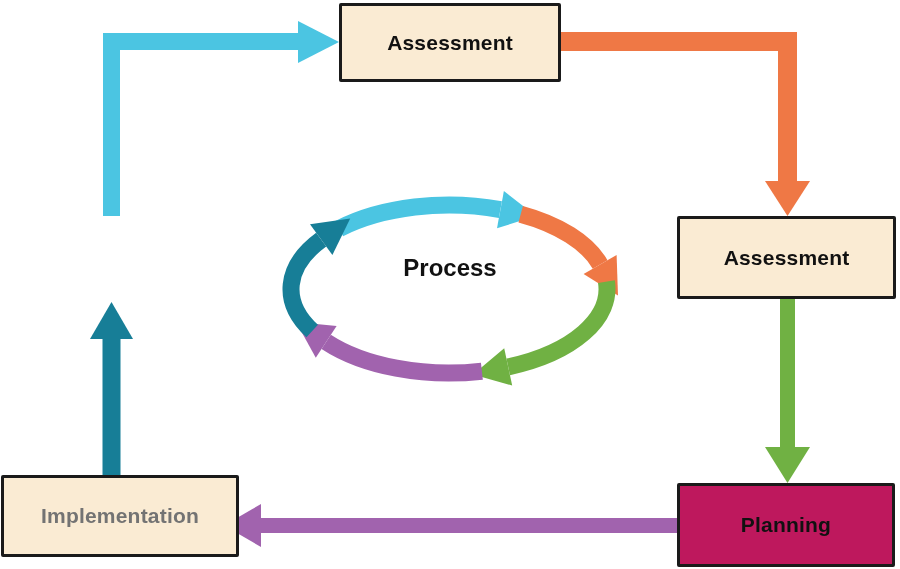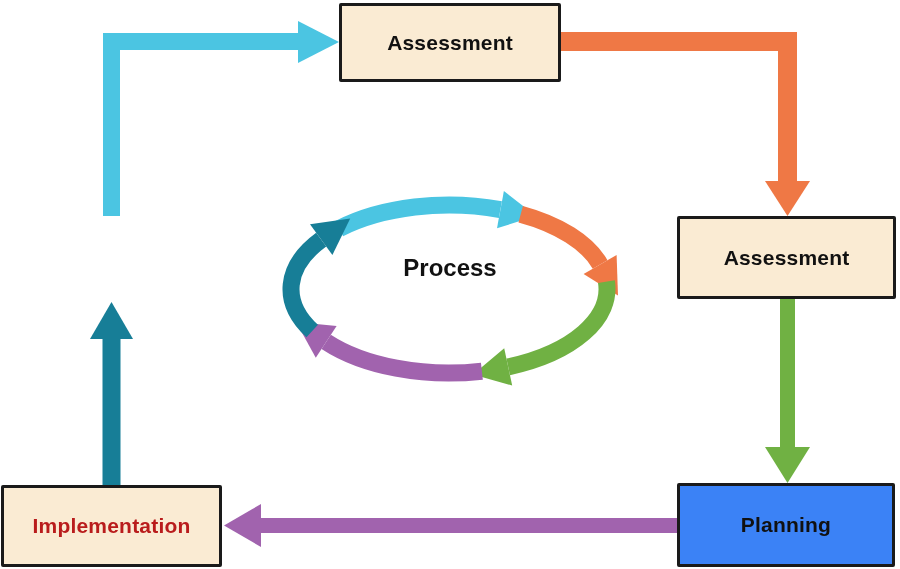--- a/index.html
+++ b/index.html
@@ -75,22 +75,22 @@
   </div>
 
   <div class="node" style="left: 339px; top: 3px; width: 222px; height: 79px; background: rgb(250, 235, 211); border-color: rgb(26, 26, 26); color: rgb(17, 17, 17);">
     <span>Assessment</span>
   </div>
 
   <div class="node" style="left: 677px; top: 216px; width: 219px; height: 83px; background: rgb(250, 235, 211); border-color: rgb(26, 26, 26); color: rgb(17, 17, 17);">
     <span>Assessment</span>
   </div>
 
-  <div class="node" style="left: 677px; top: 483px; width: 218px; height: 84px; background: #3b82f6; border-color: rgb(26, 26, 26); color: rgb(17, 17, 17);">
+  <div class="node" style="left: 677px; top: 483px; width: 218px; height: 84px; background: #be185d; border-color: rgb(26, 26, 26); color: rgb(17, 17, 17);">
     <span>Planning</span>
   </div>
 
-  <div class="node" style="left: 1px; top: 485px; width: 221px; height: 82px; background: rgb(250, 235, 211); border-color: rgb(26, 26, 26); color: #b91c1c;">
+  <div class="node" style="left: 1px; top: 475px; width: 238px; height: 82px; background: rgb(250, 235, 211); border-color: rgb(26, 26, 26); color: #737373;">
     <span>Implementation</span>
   </div>
 
 
 </div>
 
 </body></html>

